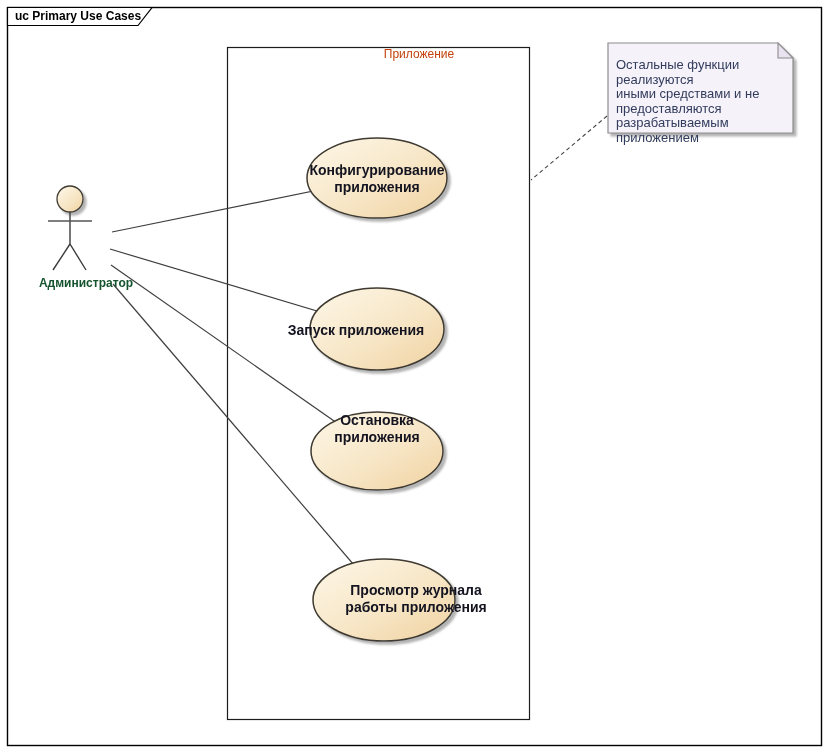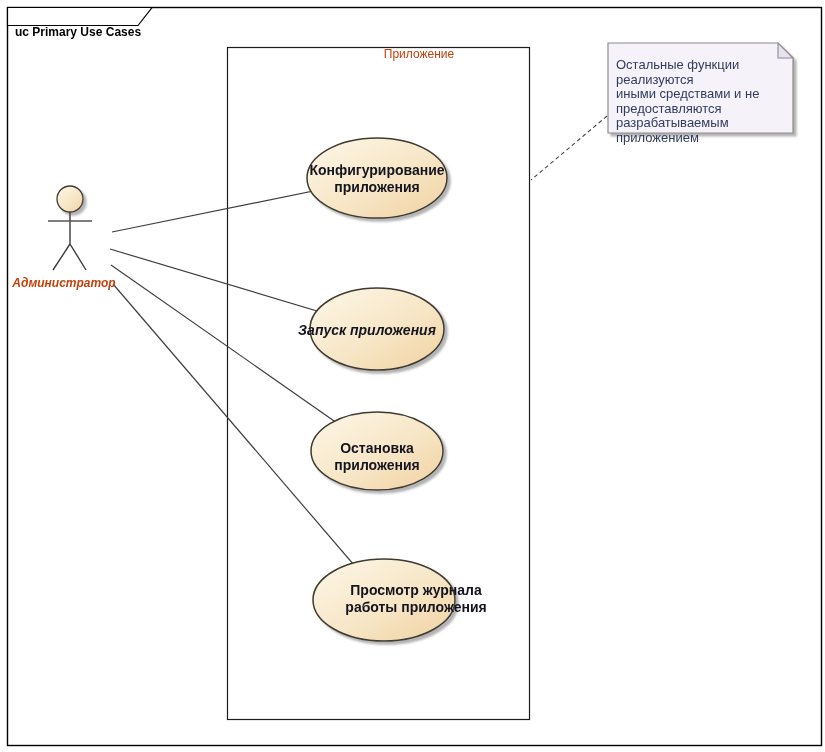--- a/index.html
+++ b/index.html
@@ -25,48 +25,46 @@
     color: #1c1c1c;
     white-space: pre-line;
     pointer-events: none;
   }
   .frame-title {
     left: 15px;
     top: 9px;
     font-size: 12px;
     font-weight: bold;
     color: #000000;
-    margin-top: 16px;
   }
   .boundary-label {
     left: 227px;
     top: 47px;
     width: 304px;
     text-align: center;
     font-size: 12px;
     color: #c2410c;
     margin-left: 40px;
   }
   .uc-label {
     text-align: center;
     transform: translate(-50%, -50%);
     font-size: 14px;
     font-weight: bold;
     line-height: 17px;
     color: #141420;
   }
   .actor-label {
-    left: 64px;
+    left: 86px;
     top: 283px;
     transform: translate(-50%, -50%);
     font-size: 12px;
     font-weight: bold;
     white-space: nowrap;
-    color: #c2410c;
-    font-style: italic;
+    color: #14532d;
   }
   .note-text {
     left: 616px;
     top: 58px;
     width: 176px;
     font-size: 13px;
     line-height: 14.5px;
     color: #313c5c;
   }
 </style>
@@ -121,22 +119,22 @@
       <ellipse cx="384" cy="600" rx="71" ry="41"></ellipse>
     </g>
   </svg>
 
   <div class="txt frame-title">uc Primary Use Cases</div>
 
   <div class="txt boundary-label">Приложение</div>
 
   <div class="txt uc-label" style="left:377px; top:179px;">Конфигурирование
 приложения</div>
-  <div class="txt uc-label" style="left:367px; top:330px;font-style:italic;">Запуск приложения</div>
-  <div class="txt uc-label" style="left:377px; top:457px;">Остановка
+  <div class="txt uc-label" style="left:356px; top:330px;">Запуск приложения</div>
+  <div class="txt uc-label" style="left:377px; top:429px;">Остановка
 приложения</div>
   <div class="txt uc-label" style="left:384px; top:599px;margin-left:32px;">Просмотр журнала
 работы приложения</div>
 
   <div class="txt actor-label">Администратор</div>
 
   <div class="txt note-text">Остальные функции реализуются
 иными средствами и не
 предоставляются
 разрабатываемым приложением</div>

